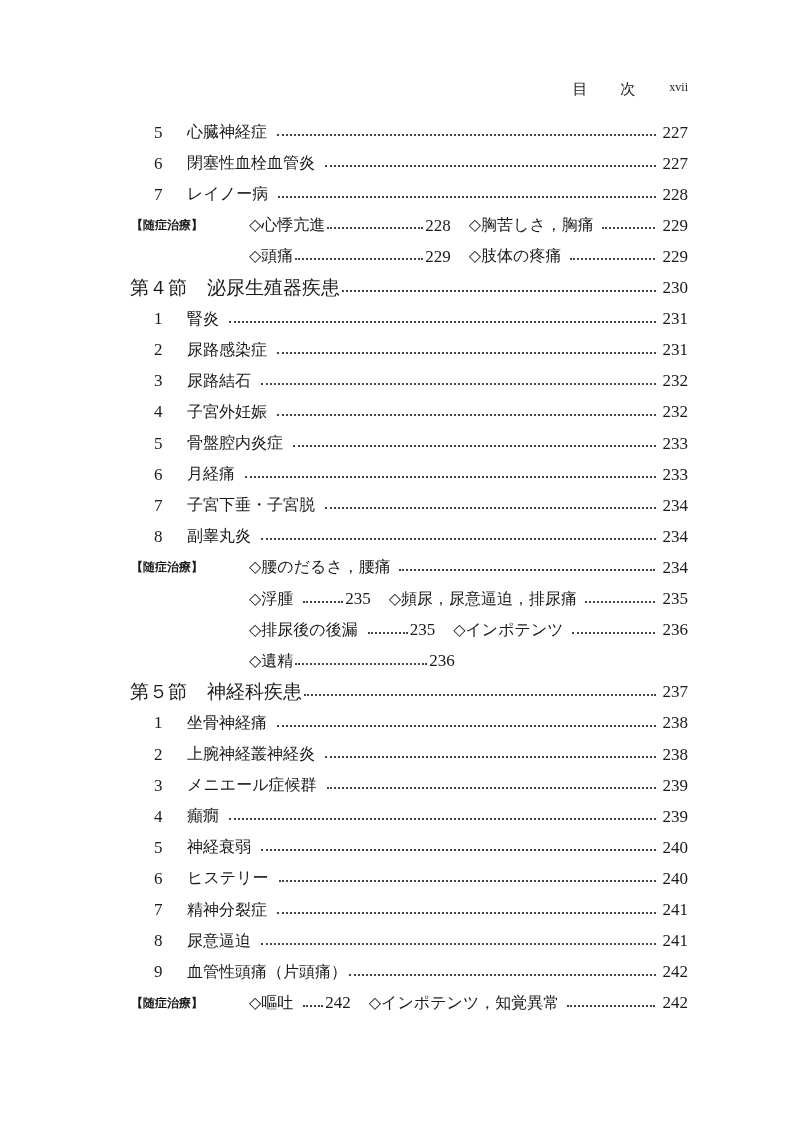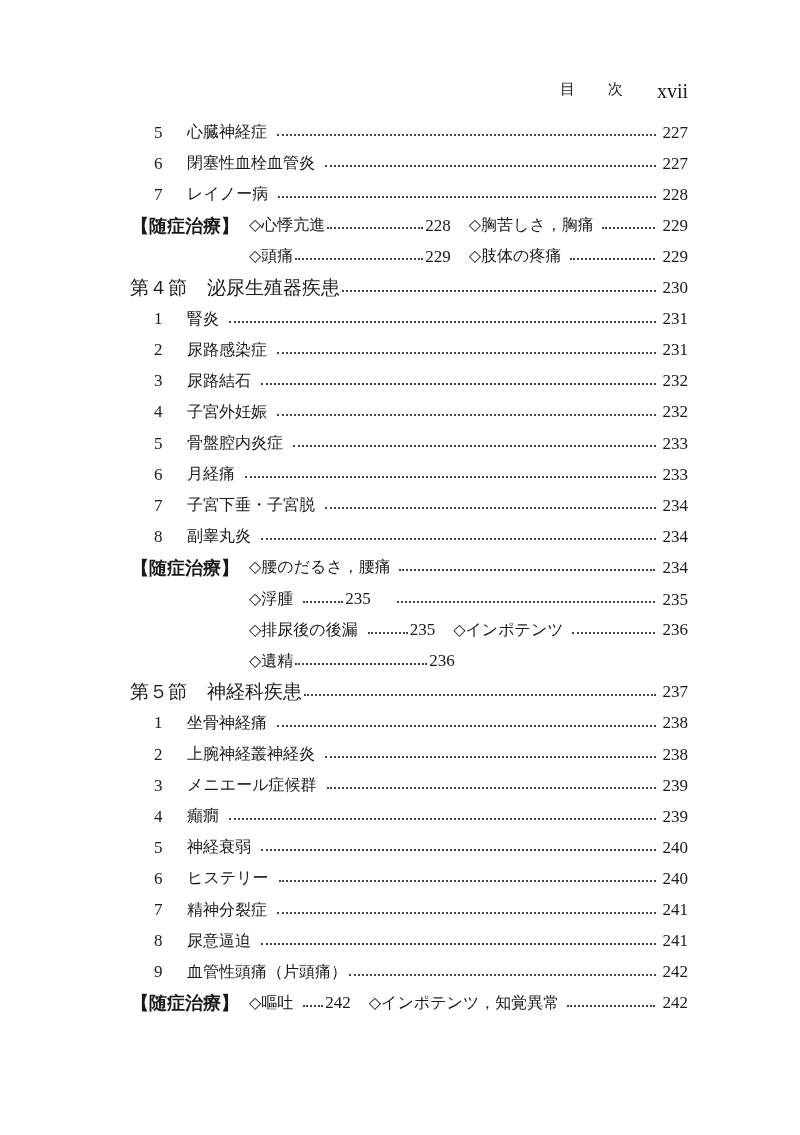--- a/index.html
+++ b/index.html
@@ -7,21 +7,21 @@
     width: 800px; height: 1135px; position: relative; overflow: hidden;
     font-family: "DejaVu Serif", "Liberation Serif", serif;
     color: #1a1a1a;
   }
   .running-head {
     position: absolute; top: 80px; right: 112px;
     font-size: 15px; letter-spacing: 0;
     display: flex; gap: 16px;
   }
   .running-head .rh-title { letter-spacing: 14px; margin-right: 4px; }
-  .running-head .rh-page { font-family: "Liberation Serif", serif; font-size: 20px; }
+  .running-head .rh-page { font-family: "Liberation Serif", serif; font-size: 12px; }
 
   .toc { position: absolute; top: 117px; left: 0; width: 800px; }
   .row {
     position: absolute; left: 0; width: 800px; height: 31px;
     display: flex; align-items: center;
     font-size: 16px;
   }
   .row .num {
     position: absolute; left: 154px; width: 20px;
     font-family: "Liberation Serif", serif; font-size: 17px;
@@ -42,21 +42,21 @@
   .row .page {
     font-family: "Liberation Serif", serif; font-size: 17px;
     min-width: 26px; text-align: right;
   }
   .section .sec-num { white-space: nowrap; }
   .section .sec-gap { display: inline-block; width: 20px; }
 
   .sym-row .tag {
     position: absolute; left: 131px;
     font-family: "DejaVu Sans", "Liberation Sans", sans-serif;
-    font-weight: bold; font-size: 18px; white-space: nowrap;
+    font-weight: bold; font-size: 12px; white-space: nowrap;
   }
   .sym-row .items {
     position: absolute; left: 249px; right: 112px;
     display: flex; align-items: flex-end;
   }
   .sym-item { display: flex; align-items: center; white-space: nowrap; }
   .sym-item .s-label { white-space: nowrap; }
   .sym-item .s-leader {
     display: inline-block; height: 1px;
     border-bottom: 2px dotted #444; position: relative; top: 2px;
@@ -213,20 +213,21 @@
       </div>
     </div>
     <div class="row sym-row" style="top: 466.5px;">
       <div class="items">
         <span class="sym-item" style="margin-right:18px">
           <span class="s-label">◇浮腫</span>
           <span class="s-leader" style="width:40px;margin-left:10px"></span>
           <span class="s-page">235</span>
         </span>
         <span class="sym-item grow">
+          <span class="s-label">◇頻尿，尿意逼迫，排尿痛</span>
           <span class="s-leader"></span>
           <span class="s-page">235</span>
         </span>
       </div>
     </div>
     <div class="row sym-row" style="top: 497.6px;">
       <div class="items">
         <span class="sym-item" style="margin-right:18px">
           <span class="s-label">◇排尿後の後漏</span>
           <span class="s-leader" style="width:40px;margin-left:10px"></span>

